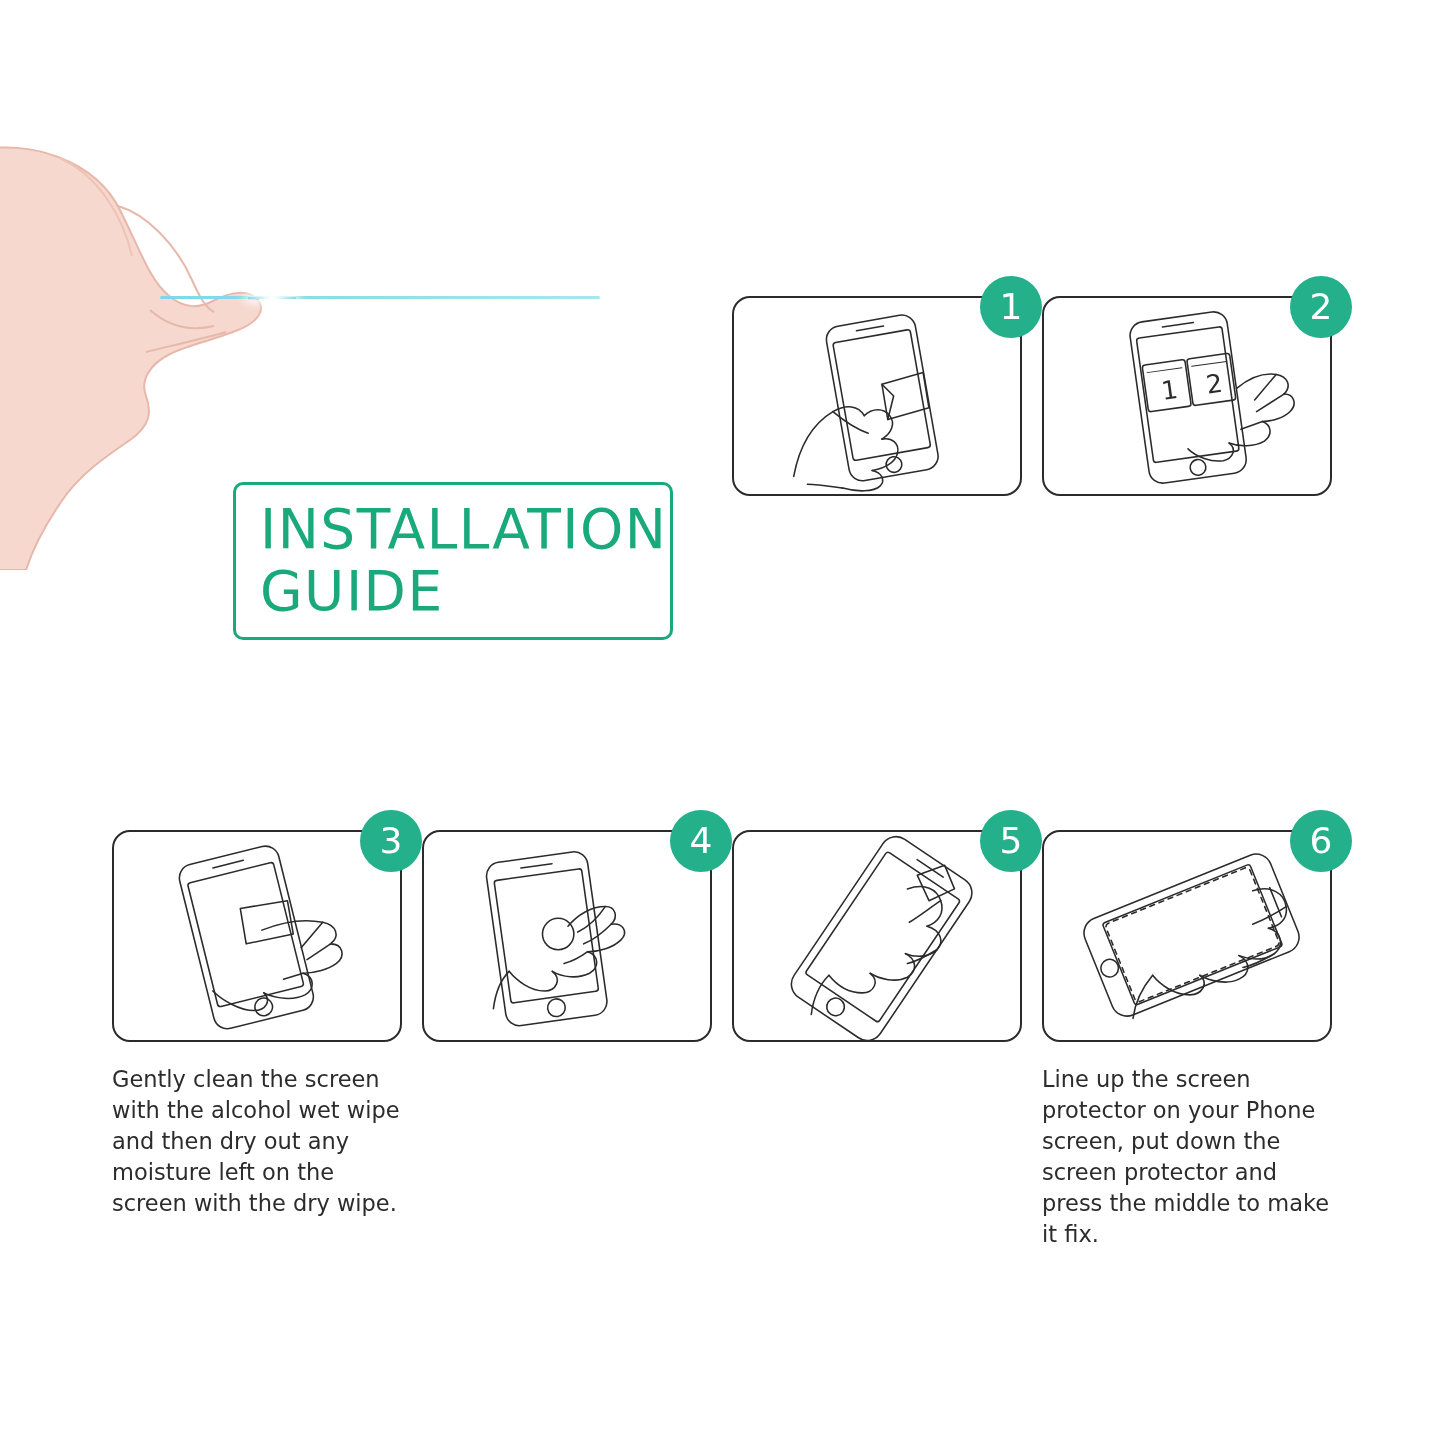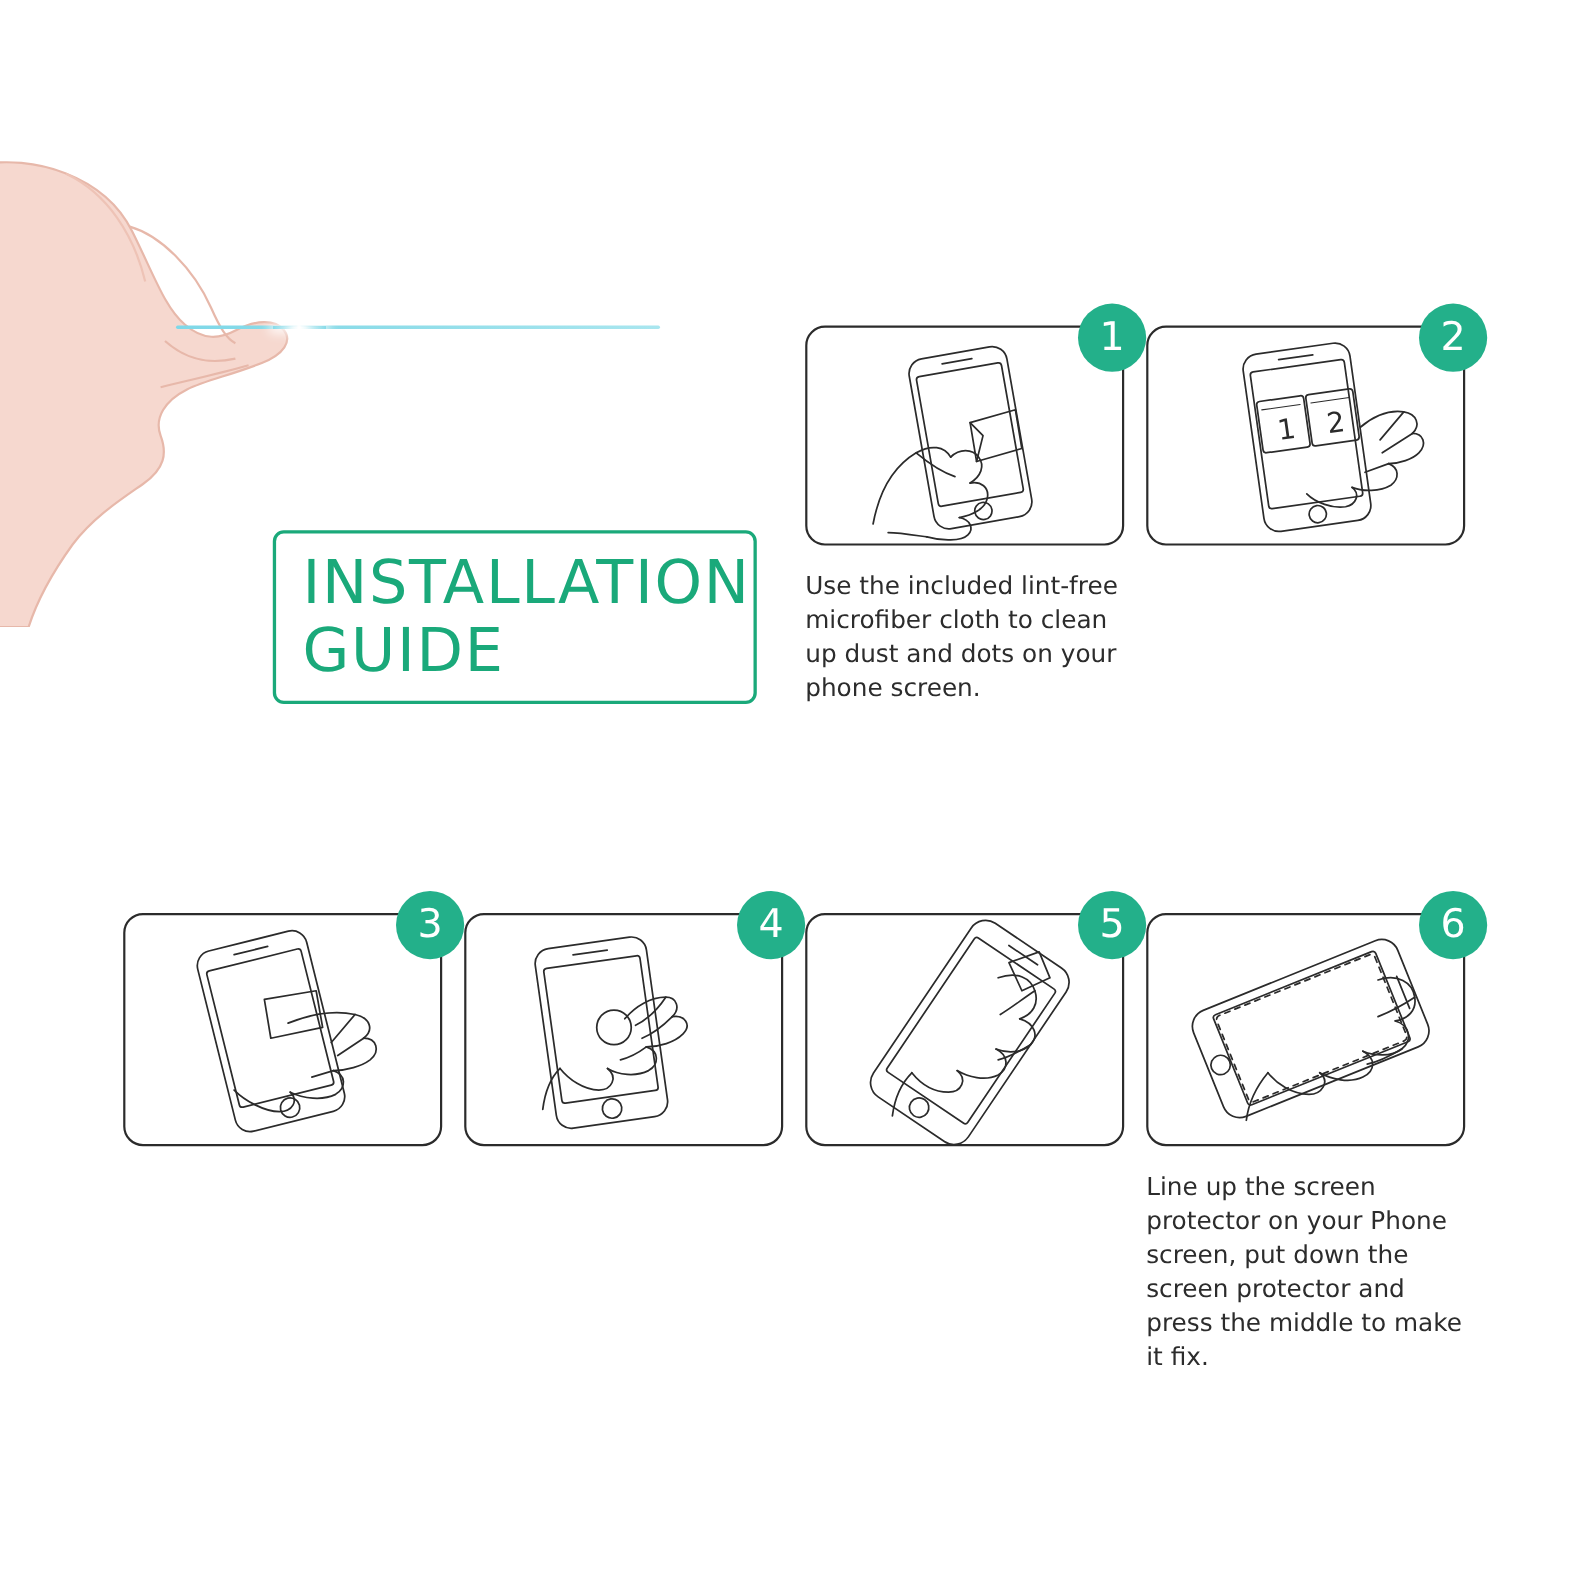--- a/index.html
+++ b/index.html
@@ -55,21 +55,21 @@
   }
   .sparkle:after {
     top: 50%; left: 0; height: 3px; width: 100%;
     transform: translateY(-50%);
     background: linear-gradient(to right, rgba(255,255,255,0) 0%, #ffffff 50%, rgba(255,255,255,0) 100%);
   }
 
   
   .title-box {
     position: absolute;
-    left: 248px;
+    left: 233px;
     top: 482px;
     width: 440px;
     height: 158px;
     border: 3px solid #1aa97a;
     border-radius: 10px;
     box-sizing: border-box;
     padding: 14px 20px 0 24px;
   }
   .title-text {
     color: #1aa97a;
@@ -165,21 +165,20 @@
         <path d="M150 88 L 162 100 L 156 124"></path>
         <path d="M60 182 C 66 150, 80 128, 100 116 C 114 108, 126 110, 132 120"></path>
         <path d="M132 120 C 140 112, 152 112, 158 120 C 164 128, 160 138, 150 144"></path>
         <path d="M150 144 C 160 142, 168 148, 166 158 C 164 168, 152 174, 140 176"></path>
         <path d="M140 176 C 150 178, 154 186, 148 192 C 142 198, 124 198, 110 194"></path>
         <path d="M110 194 C 96 192, 84 190, 74 190"></path>
         <path d="M100 116 C 112 126, 124 134, 136 138"></path>
       </svg>
     </div>
   </div>
-  <div class="step-caption">Use the included lint-free microfiber cloth to clean up dust and dots on your phone screen.</div>
 </div>
 
 <div class="step row1" style="left:1042px; top:296px;">
   <div class="step-card">
     <div class="step-badge">2</div>
     <div class="art">
       <svg viewBox="0 0 290 200" xmlns="http://www.w3.org/2000/svg" fill="none" stroke="#2b2b2b" stroke-width="1.6" stroke-linejoin="round" stroke-linecap="round">
         <g transform="rotate(-8 150 100)">
           <rect x="96" y="18" width="100" height="166" rx="14"></rect>
           <rect x="102" y="34" width="88" height="128" rx="3"></rect>
@@ -217,20 +216,21 @@
         </g>
         <path d="M128 78 L 176 70 L 182 104 L 134 114 Z"></path>
         <path d="M150 100 C 170 92, 192 88, 212 92 C 226 95, 230 106, 220 114"></path>
         <path d="M220 114 C 232 114, 236 126, 226 134 C 218 140, 204 144, 192 144"></path>
         <path d="M192 144 C 204 148, 204 160, 194 166 C 182 172, 164 170, 152 164"></path>
         <path d="M152 164 C 160 172, 154 182, 142 182 C 128 182, 110 172, 100 162"></path>
         <path d="M212 92 L 190 118 M220 114 L 196 130 M192 144 L 172 150"></path>
       </svg>
     </div>
   </div>
+  <div class="step-caption">Gently clean the screen with the alcohol wet wipe and then dry out any moisture left on the screen with the dry wipe.</div>
 </div>
 
 <div class="step row2" style="left:422px; top:830px;">
   <div class="step-card">
     <div class="step-badge">4</div>
     <div class="art">
       <svg viewBox="0 0 290 212" xmlns="http://www.w3.org/2000/svg" fill="none" stroke="#2b2b2b" stroke-width="1.6" stroke-linejoin="round" stroke-linecap="round">
         <g transform="rotate(-8 130 106)">
           <rect x="72" y="24" width="104" height="168" rx="14"></rect>
           <rect x="79" y="42" width="90" height="126" rx="3"></rect>

